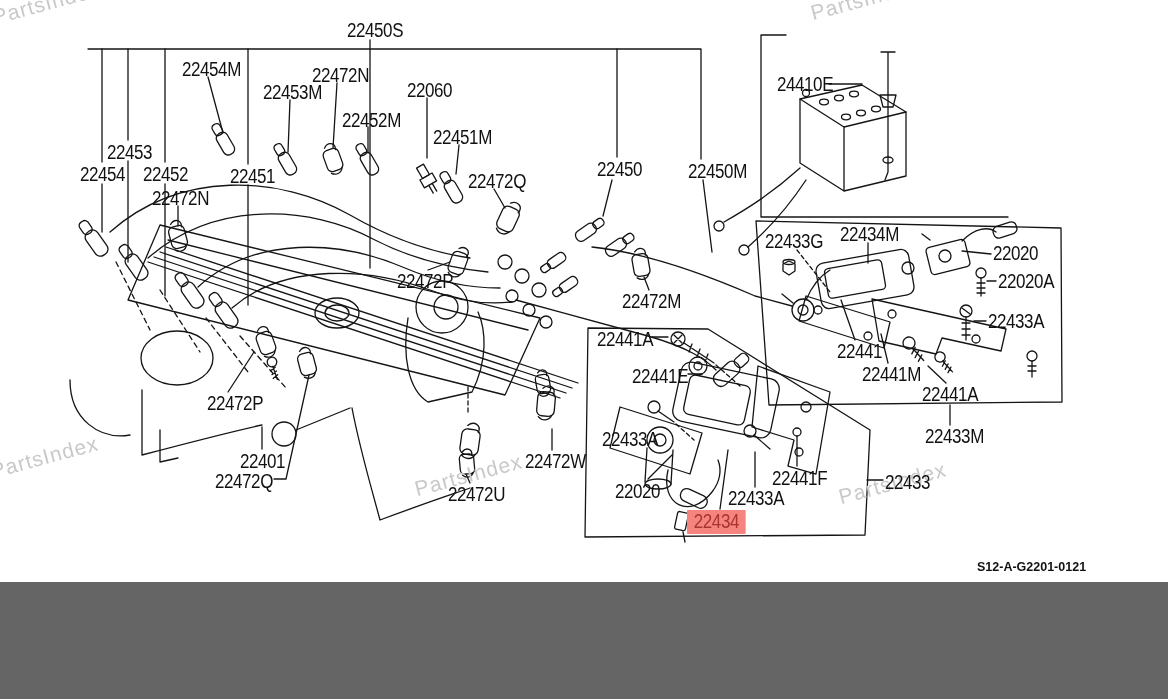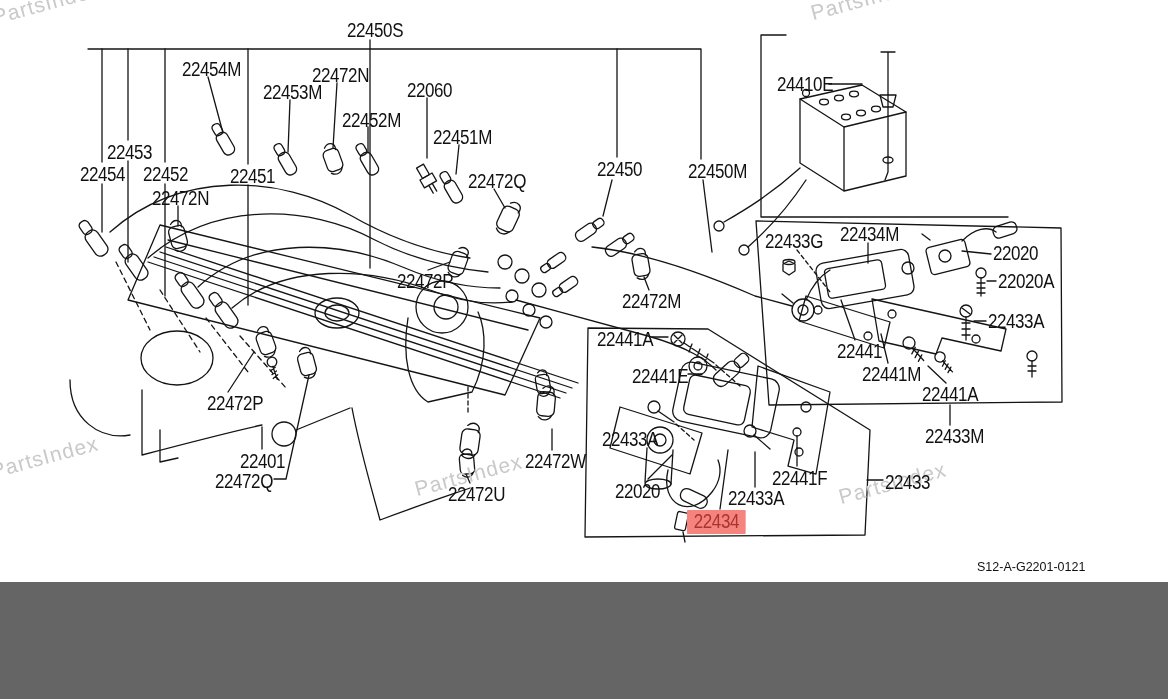--- a/index.html
+++ b/index.html
@@ -4,21 +4,21 @@
 <style>
   html,body{margin:0;padding:0;background:#fff;}
   #stage{position:relative;width:1168px;height:699px;overflow:hidden;background:#ffffff;
          font-family:"Liberation Sans", sans-serif;}
   #artwork{position:absolute;left:0;top:0;}
   .wm{position:absolute;color:#c9c9c9;font-size:21px;letter-spacing:1px;
       transform:rotate(-15deg);transform-origin:left top;white-space:pre;user-select:none;}
   .part-label{position:absolute;font-size:20px;line-height:21px;color:#111;
       letter-spacing:-0.5px;transform:scaleX(0.85);transform-origin:left top;white-space:pre;}
   .part-label.highlighted{padding:1px 8px 2px 8px;margin-left:-8px;margin-top:-2px;border-radius:1px;}
-  #diagram-code{position:absolute;font-size:12.5px;font-weight:normal;color:#111;letter-spacing:0;}
+  #diagram-code{position:absolute;font-size:12.5px;font-weight:bold;color:#111;letter-spacing:0;}
   #footer-bar{position:absolute;left:0;top:582px;width:1168px;height:117px;background:#656565;}
   svg *{vector-effect:non-scaling-stroke;}
 </style>
 </head>
 <body>
 
 <div id="stage">
 
   <svg id="artwork" width="1168" height="582" viewBox="0 0 1168 582" fill="none" stroke="#141414" stroke-width="1.3" stroke-linecap="round" stroke-linejoin="round">
     <defs>

